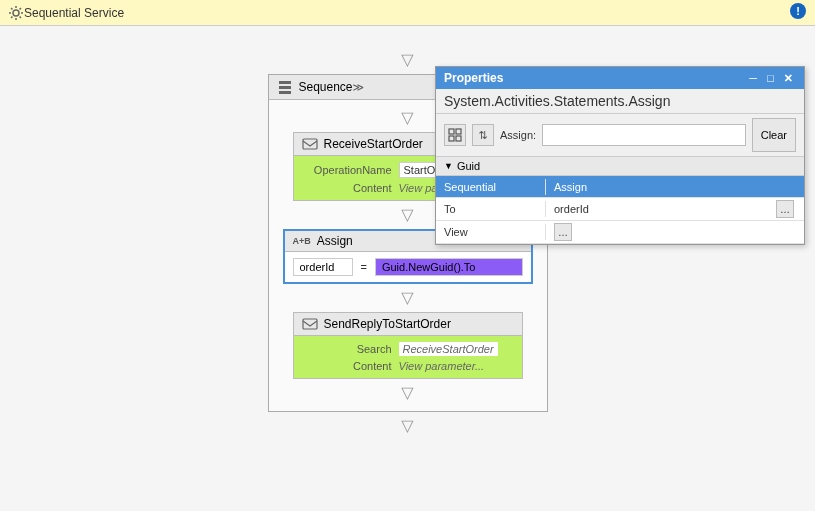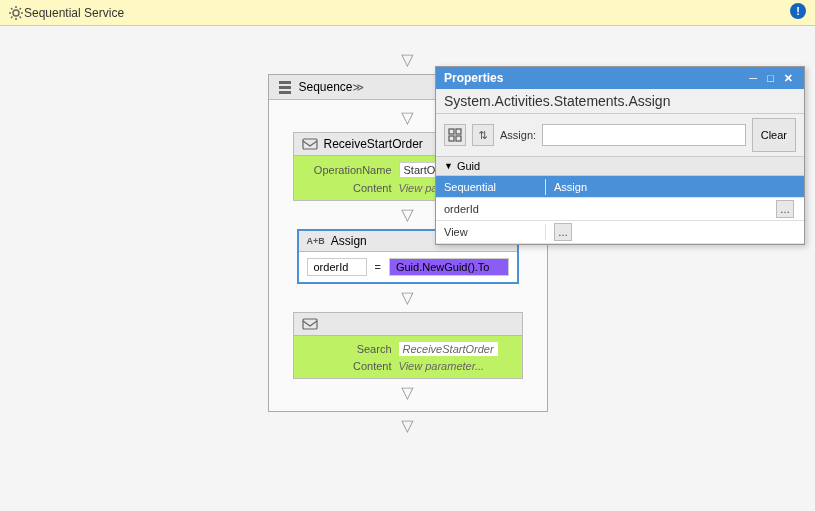--- a/index.html
+++ b/index.html
@@ -125,21 +125,21 @@
 
     .activity-link {
       color: #666;
       font-style: italic;
     }
 
     
     .assign-block {
       border: 2px solid #4a90d9;
       background: white;
-      margin: 0 24px;
+      margin: 0 10px;
     }
 
     .assign-header {
       background: #e8e8e8;
       border-bottom: 1px solid #bbb;
       padding: 3px 8px;
       display: flex;
       align-items: center;
       gap: 6px;
       font-size: 12px;
@@ -424,20 +424,21 @@
           </div>
 
           <div class="arrow-down">▽</div>
 
           <div class="activity-block">
             <div class="activity-header">
               <svg width="16" height="16" viewBox="0 0 16 16">
                 <rect x="1" y="3" width="14" height="10" rx="1" fill="none" stroke="#666" stroke-width="1.2"></rect>
                 <path d="M1 5l7 5 7-5" stroke="#666" stroke-width="1.2" fill="none"></path>
               </svg>
+              <span>SendReplyToStartOrder</span>
             </div>
             <div class="activity-body">
               <div class="activity-row">
                 <span class="activity-label">Search</span>
                 <span class="activity-value" style="color:#666;font-style:italic;border:none;">ReceiveStartOrder</span>
               </div>
               <div class="activity-row">
                 <span class="activity-label">Content</span>
                 <span class="activity-link">View parameter...</span>
               </div>
@@ -492,20 +493,23 @@
       <div class="props-row selected">
         <div class="props-cell props-cell-name">
           <span>Sequential</span>
         </div>
         <div class="props-cell props-cell-value">
           <span>Assign</span>
         </div>
       </div>
 
       <div class="props-row">
+        <div class="props-cell props-cell-name">
+          <span>To</span>
+        </div>
         <div class="props-cell props-cell-value">
           <span style="flex:1;">orderId</span>
           <div class="props-cell-btn">…</div>
         </div>
       </div>
 
       <div class="props-row">
         <div class="props-cell props-cell-name">
           <span>View</span>
         </div>

